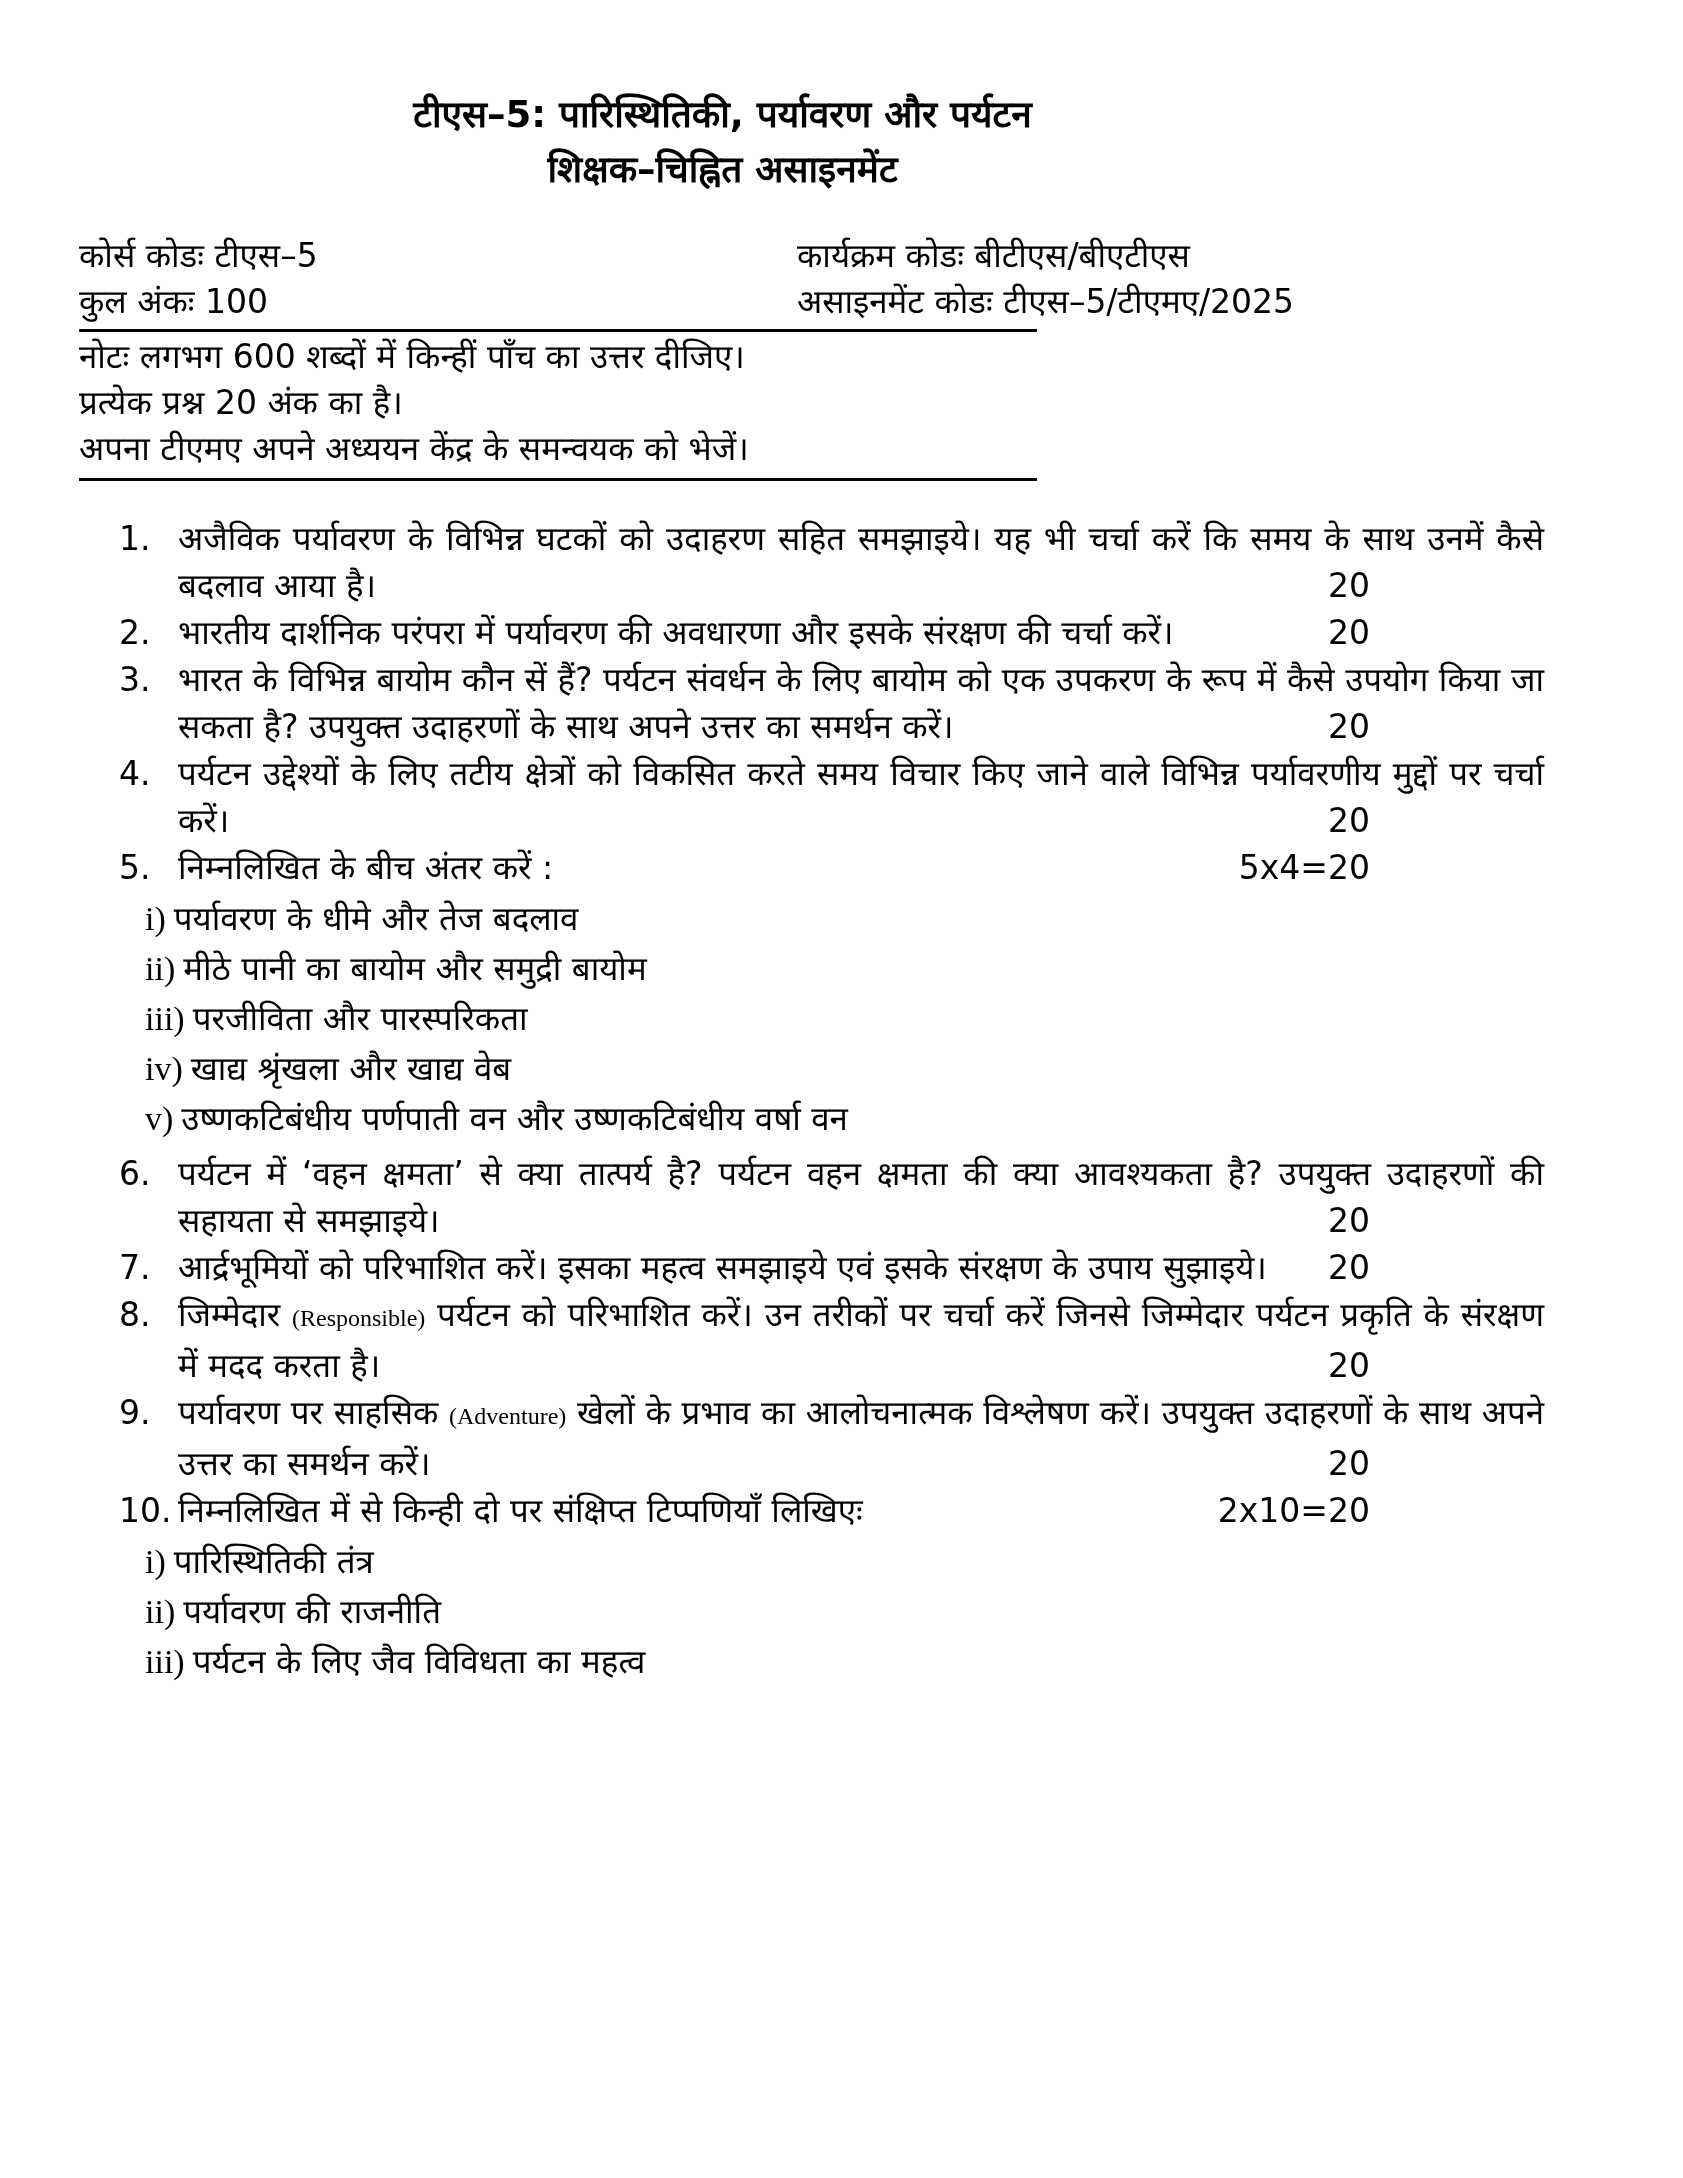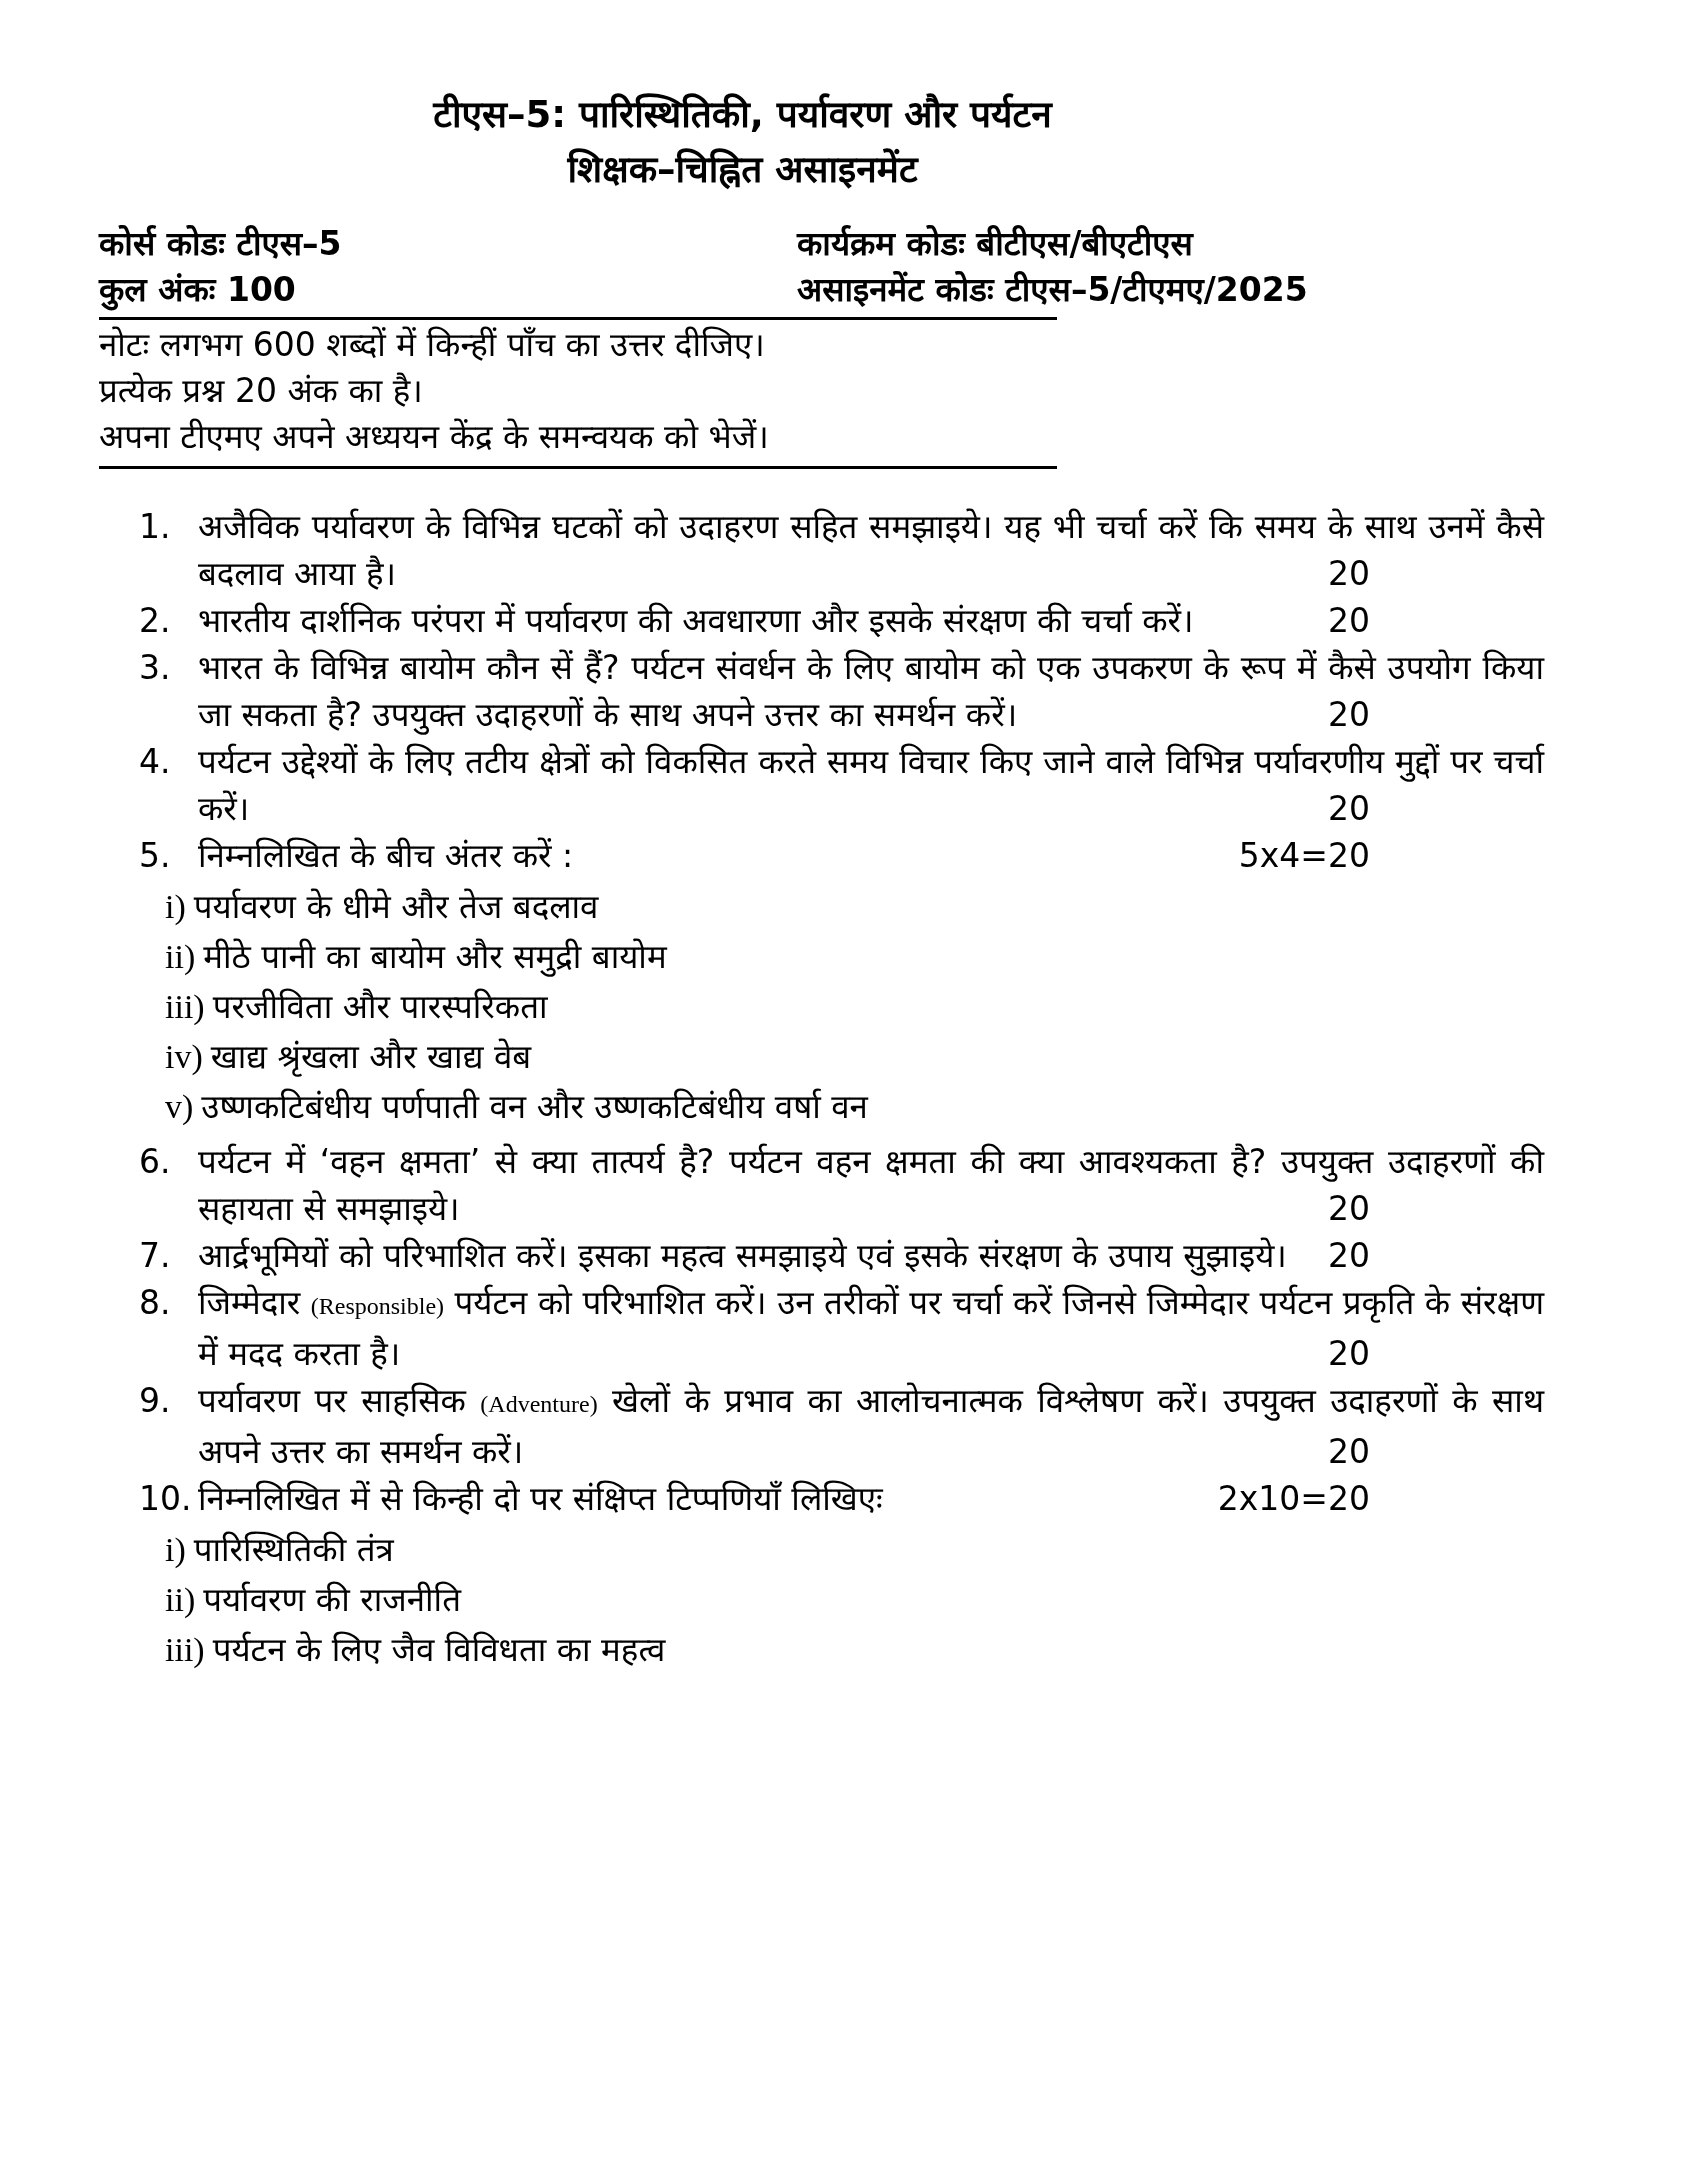--- a/index.html
+++ b/index.html
@@ -11,34 +11,34 @@
     position: relative;
     width: 1683px;
     height: 2178px;
     background: #ffffff;
     color: #000000;
     font-family: "DejaVu Sans", "Liberation Sans", sans-serif;
     font-size: 33px;
     overflow: hidden;
   }
   .content {
-    padding: 87px 139px 0 99px;
+    padding: 87px 139px 0 79px;
   }
   
   .doc-title {
     width: 1287px;
     text-align: center;
     font-weight: bold;
     font-size: 37px;
     line-height: 55px;
   }
   
   .meta {
-    margin-top: 24px;
-    font-weight: bold;
+    margin-top: 36px;
+    font-weight: normal;
   }
   .meta-row {
     display: flex;
     line-height: 46px;
     white-space: nowrap;
   }
   .meta-left { flex: 0 0 auto; }
   .meta-right {
     margin-left: auto;
     width: 747px;

